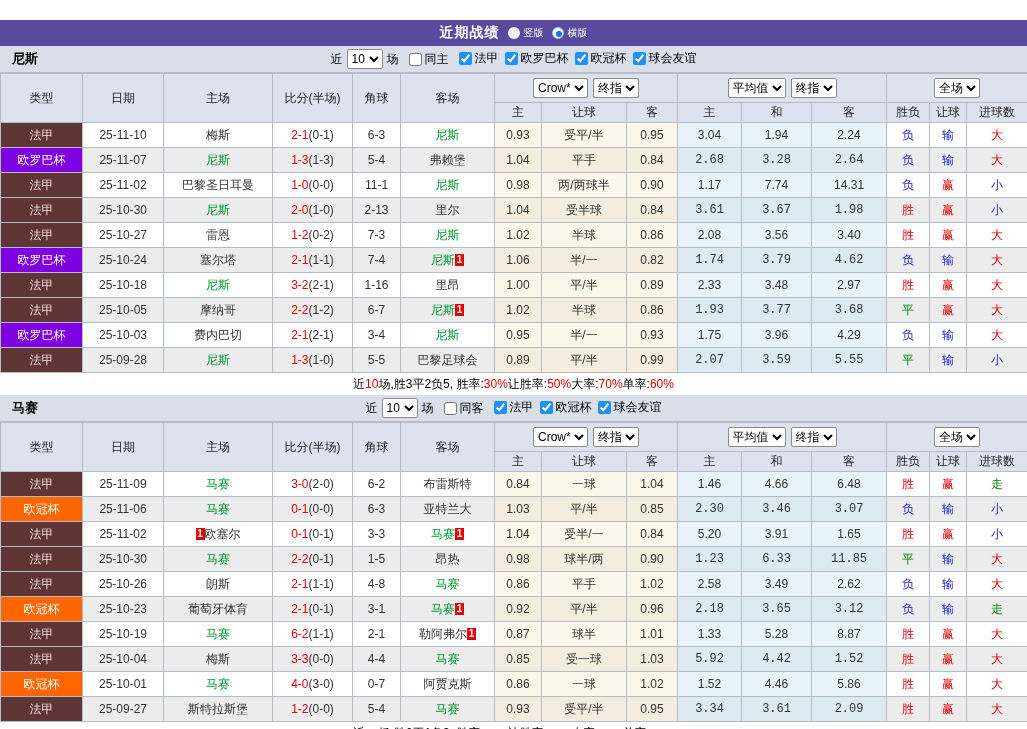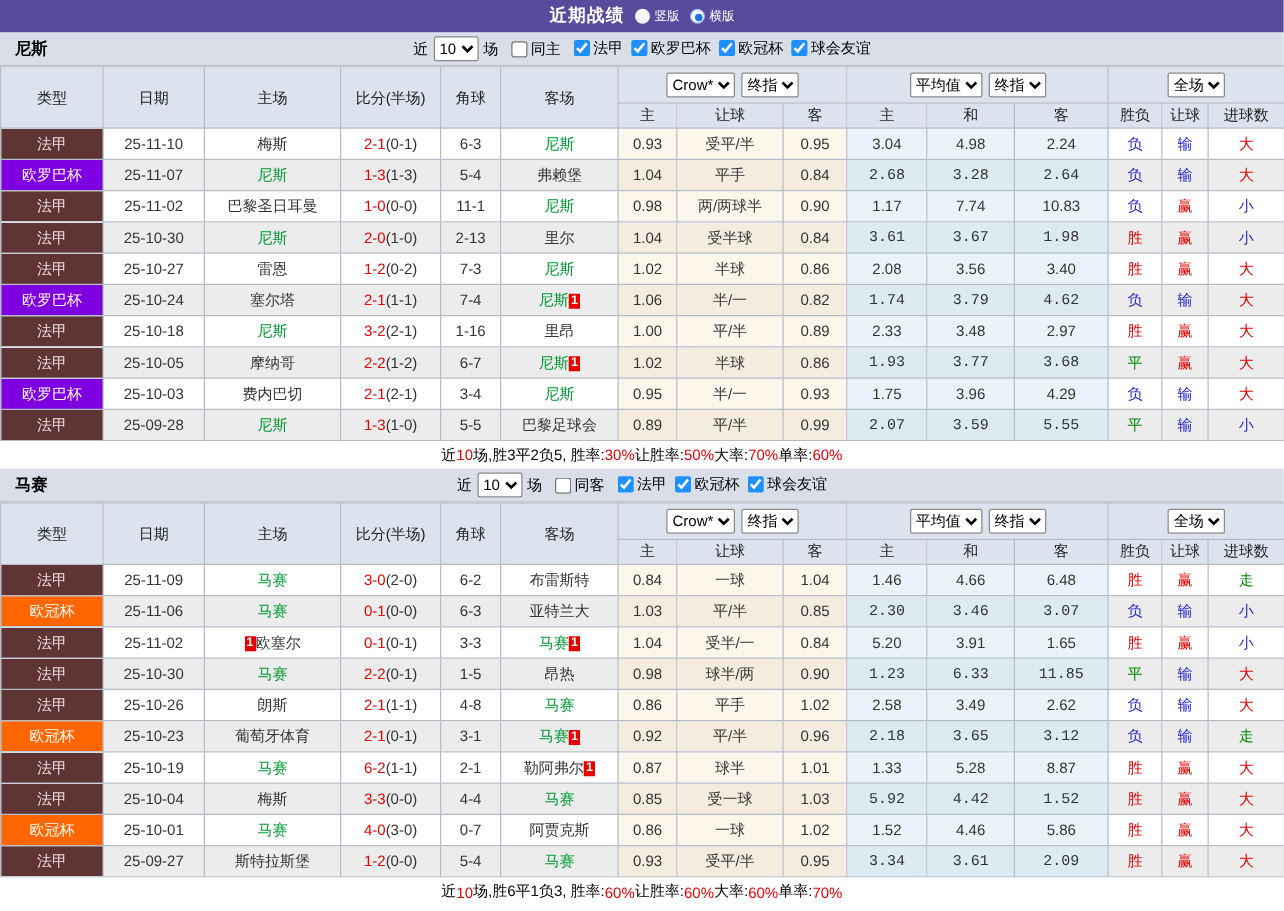--- a/index.html
+++ b/index.html
@@ -5,21 +5,21 @@
   * { box-sizing: border-box; }
   html,body { margin:0; padding:0; }
   body {
     width:1027px; height:729px; overflow:hidden;
     font-family:"Liberation Sans","DejaVu Sans",sans-serif;
     font-size:12px; color:#333; background:#fff;
   }
   
   .titlebar {
     height:26px; background:#5a4a9e; color:#fff;
-    display:flex; align-items:center; justify-content:center; gap:8px;
+    display:flex; align-items:center; justify-content:center; gap:8px;margin-top:20px;
   }
   .titlebar .title { font-weight:bold; font-size:14px; letter-spacing:1px; }
   .radio {
     display:inline-block; width:12px; height:12px; border-radius:50%;
     background:#f5f5f5; vertical-align:middle; position:relative;
   }
   .radio.selected { background:#fff; border:1px solid #9bbcf0; }
   .radio.selected::after {
     content:""; position:absolute; left:3px; top:3px; width:6px; height:6px;
     border-radius:50%; background:#1a73e8;
@@ -173,21 +173,21 @@
         <td class="c-league" style="background: rgb(94, 52, 52); color: rgb(242, 222, 220);">法甲</td>
         <td>25-11-10</td>
         <td><span class="">梅斯</span></td>
         <td><span class="score-main">2-1</span><span>(0-1)</span></td>
         <td>6-3</td>
         <td><span class="team-green">尼斯</span></td>
         <td class="c-let">0.93</td>
         <td class="c-let">受平/半</td>
         <td class="c-let">0.95</td>
         <td class="c-odds">3.04</td>
-        <td class="c-odds">4.98</td>
+        <td class="c-odds">1.94</td>
         <td class="c-odds">2.24</td>
         <td style="color: rgb(34, 34, 204);">负</td>
         <td style="color: rgb(34, 34, 204);">输</td>
         <td style="color: rgb(230, 0, 0);">大</td>
       </tr>
       <tr class="even">
         <td class="c-league" style="background: rgb(126, 0, 224); color: rgb(255, 255, 255);">欧罗巴杯</td>
         <td>25-11-07</td>
         <td><span class="team-green">尼斯</span></td>
         <td><span class="score-main">1-3</span><span>(1-3)</span></td>
@@ -208,21 +208,21 @@
         <td>25-11-02</td>
         <td><span class="">巴黎圣日耳曼</span></td>
         <td><span class="score-main">1-0</span><span>(0-0)</span></td>
         <td>11-1</td>
         <td><span class="team-green">尼斯</span></td>
         <td class="c-let">0.98</td>
         <td class="c-let">两/两球半</td>
         <td class="c-let">0.90</td>
         <td class="c-odds">1.17</td>
         <td class="c-odds">7.74</td>
-        <td class="c-odds">10.83</td>
+        <td class="c-odds">14.31</td>
         <td style="color: rgb(34, 34, 204);">负</td>
         <td style="color: rgb(230, 0, 0);">赢</td>
         <td style="color: rgb(34, 34, 204);">小</td>
       </tr>
       <tr class="even">
         <td class="c-league" style="background: rgb(94, 52, 52); color: rgb(242, 222, 220);">法甲</td>
         <td>25-10-30</td>
         <td><span class="team-green">尼斯</span></td>
         <td><span class="score-main">2-0</span><span>(1-0)</span></td>
         <td>2-13</td>

